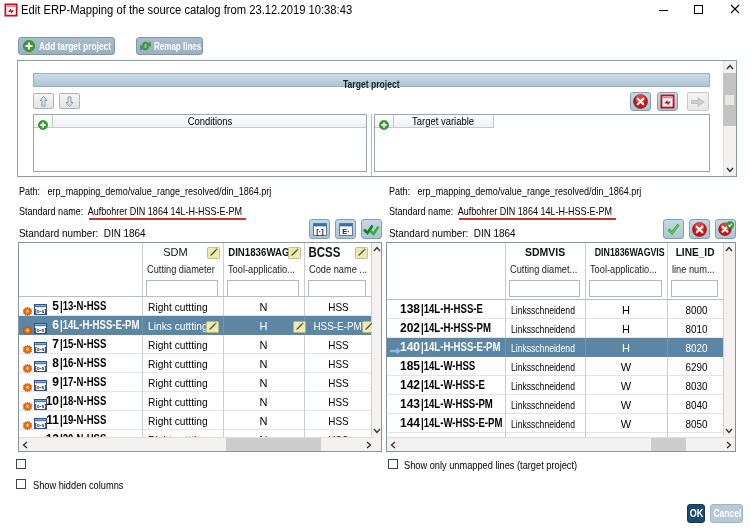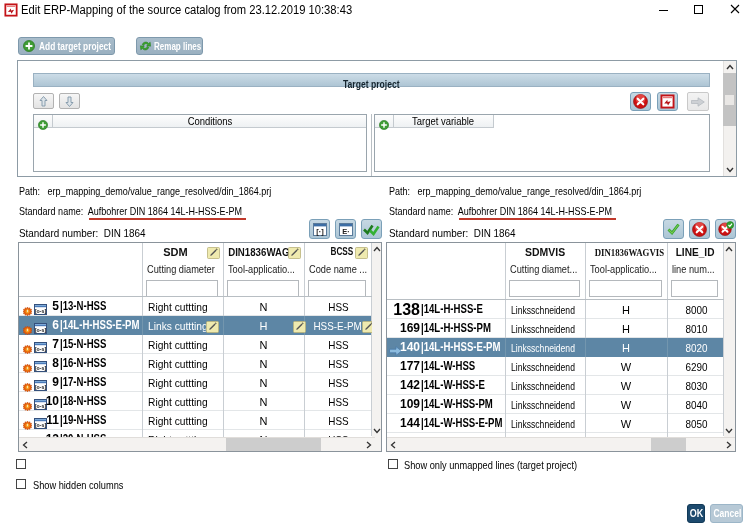--- a/index.html
+++ b/index.html
@@ -154,33 +154,33 @@
         <path d="M4.5 5.7 L9.5 10.7 M9.5 5.7 L4.5 10.7" stroke="#fff" stroke-width="2" stroke-linecap="round"></path>
         <circle cx="12.2" cy="4" r="3.5" fill="#2da02d" stroke="#1c7a1c" stroke-width="0.5"></circle>
         <path d="M10.5 4 L11.8 5.3 L14 2.7" stroke="#fff" stroke-width="1.2" fill="none"></path>
       </svg>
     </div>
 <div class="abs" style="left:18px;top:242px;width:364px;height:210px;border:1px solid #8a939b;background:#fff;overflow:hidden;">
 <div class="abs" style="left:123px;top:0;width:1px;height:193px;background:#c9ced3;"></div>
 <div class="abs" style="left:204px;top:0;width:1px;height:193px;background:#c9ced3;"></div>
 <div class="abs" style="left:285px;top:0;width:1px;height:193px;background:#c9ced3;"></div>
 <div class="abs" style="left:352px;top:0;width:1px;height:193px;background:#c9ced3;"></div>
-<div class="cell" style="left:124px;top:2px;width:65px;height:14px;line-height:14px;text-align:center;font-weight:bold;font-size:11px;color:#111;"><span class="fxc" style="transform:scaleX(1.0)">SDM</span></div>
+<div class="cell" style="left:124px;top:2px;width:65px;height:14px;line-height:14px;text-align:center;font-weight:normal;font-size:11px;color:#111;"><span class="fxc" style="transform:scaleX(1.0)">SDM</span></div>
 <div class="abs" style="left:188px;top:2px;"><svg width="13" height="12" viewBox="0 0 13 12">
           <rect x="0.5" y="0.5" width="12" height="11" rx="1" fill="#efeaaf" stroke="#b9b27a" stroke-width="0.8"></rect>
           <path d="M3.2 8.8 L4.6 8.4 L9.6 3.4 L8.6 2.4 L3.6 7.4 Z" fill="#555"></path>
           <path d="M8.9 2.1 L9.9 3.1 L10.6 2.4 L9.6 1.4 Z" fill="#333"></path>
         </svg></div>
 <div class="cell" style="left:205px;top:2px;width:65px;height:14px;line-height:14px;text-align:center;font-weight:bold;font-size:11px;color:#111;"><span class="fxc" style="transform:scaleX(0.88)">DIN1836WAG</span></div>
 <div class="abs" style="left:269px;top:2px;"><svg width="13" height="12" viewBox="0 0 13 12">
           <rect x="0.5" y="0.5" width="12" height="11" rx="1" fill="#efeaaf" stroke="#b9b27a" stroke-width="0.8"></rect>
           <path d="M3.2 8.8 L4.6 8.4 L9.6 3.4 L8.6 2.4 L3.6 7.4 Z" fill="#555"></path>
           <path d="M8.9 2.1 L9.9 3.1 L10.6 2.4 L9.6 1.4 Z" fill="#333"></path>
         </svg></div>
-<div class="cell" style="left:286px;top:2px;width:51px;height:14px;line-height:14px;text-align:right;font-weight:bold;font-size:10px;color:#111;"><span class="fxc" style="transform:scaleX(0.82)">BCSS</span></div>
+<div class="cell" style="left:286px;top:2px;width:51px;height:14px;line-height:14px;text-align:left;font-weight:bold;font-size:14px;color:#111;"><span class="fxc" style="transform:scaleX(0.82)">BCSS</span></div>
 <div class="abs" style="left:336px;top:2px;"><svg width="13" height="12" viewBox="0 0 13 12">
           <rect x="0.5" y="0.5" width="12" height="11" rx="1" fill="#efeaaf" stroke="#b9b27a" stroke-width="0.8"></rect>
           <path d="M3.2 8.8 L4.6 8.4 L9.6 3.4 L8.6 2.4 L3.6 7.4 Z" fill="#555"></path>
           <path d="M8.9 2.1 L9.9 3.1 L10.6 2.4 L9.6 1.4 Z" fill="#333"></path>
         </svg></div>
 <div class="cell" style="left:128px;top:19px;width:74px;height:14px;line-height:14px;font-size:11px;color:#222;"><span class="fx">Cutting diameter</span></div>
 <div class="cell" style="left:209px;top:19px;width:74px;height:14px;line-height:14px;font-size:11px;color:#222;"><span class="fx">Tool-applicatio...</span></div>
 <div class="cell" style="left:290px;top:19px;width:60px;height:14px;line-height:14px;font-size:11px;color:#222;"><span class="fx">Code name ...</span></div>
 <div class="filterbox" style="left:127px;top:37px;width:72px;"></div>
 <div class="filterbox" style="left:208px;top:37px;width:72px;"></div>
@@ -383,45 +383,45 @@
         <path d="M1 1 L4.5 4 L1 7" stroke="#333" stroke-width="1.3" fill="none"></path>
       </svg>
 <div class="abs" style="left:207px;top:195px;width:95px;height:13px;background:#cdcdcd;"></div>
 </div>
 <div class="abs" style="left:386px;top:242px;width:350px;height:210px;border:1px solid #8a939b;background:#fff;overflow:hidden;">
 <div class="abs" style="left:118px;top:0;width:1px;height:193px;background:#c9ced3;"></div>
 <div class="abs" style="left:198px;top:0;width:1px;height:193px;background:#c9ced3;"></div>
 <div class="abs" style="left:280px;top:0;width:1px;height:193px;background:#c9ced3;"></div>
 <div class="abs" style="left:336px;top:0;width:1px;height:193px;background:#c9ced3;"></div>
 <div class="cell" style="left:119px;top:2px;width:78px;height:14px;line-height:14px;text-align:center;font-weight:bold;font-size:11px;color:#111;"><span class="fxc" style="transform:scaleX(0.95)">SDMVIS</span></div>
-<div class="cell" style="left:199px;top:2px;width:80px;height:14px;line-height:14px;text-align:center;font-weight:bold;font-size:11px;color:#111;font-family:Liberation Serif, serif;"><span class="fxc" style="transform:scaleX(0.8)">DIN1836WAGVIS</span></div>
+<div class="cell" style="left:199px;top:2px;width:80px;height:14px;line-height:14px;text-align:center;font-weight:bold;font-size:11px;color:#111;"><span class="fxc" style="transform:scaleX(0.8)">DIN1836WAGVIS</span></div>
 <div class="cell" style="left:281px;top:2px;width:54px;height:14px;line-height:14px;text-align:center;font-weight:bold;font-size:11px;color:#111;"><span class="fxc" style="transform:scaleX(0.92)">LINE_ID</span></div>
 <div class="cell" style="left:123px;top:19px;width:73px;height:14px;line-height:14px;font-size:11px;color:#222;"><span class="fx">Cutting diamet...</span></div>
 <div class="cell" style="left:203px;top:19px;width:75px;height:14px;line-height:14px;font-size:11px;color:#222;"><span class="fx">Tool-applicatio...</span></div>
 <div class="cell" style="left:285px;top:19px;width:49px;height:14px;line-height:14px;font-size:11px;color:#222;"><span class="fx">line num...</span></div>
 <div class="filterbox" style="left:122px;top:37px;width:71px;"></div>
 <div class="filterbox" style="left:202px;top:37px;width:73px;"></div>
 <div class="filterbox" style="left:284px;top:37px;width:47px;"></div>
 <div class="abs" style="left:0;top:56px;width:350px;height:1px;background:#b8bec3;"></div>
 <div class="abs" style="left:0;top:57px;width:336px;height:19px;background:#fff;"></div>
 <div class="abs" style="left:0;top:75px;width:336px;height:1px;background:#e3e6e8;"></div>
 <div class="abs" style="left:118px;top:57px;width:1px;height:19px;background:#c9ced3;"></div>
 <div class="abs" style="left:198px;top:57px;width:1px;height:19px;background:#c9ced3;"></div>
 <div class="abs" style="left:280px;top:57px;width:1px;height:19px;background:#c9ced3;"></div>
-<div class="cell" style="left:0px;top:59px;width:33px;height:15px;text-align:right;font-weight:bold;font-size:16px;color:#000;line-height:15px;">138</div>
+<div class="cell" style="left:0px;top:59px;width:33px;height:15px;text-align:right;font-weight:bold;font-size:12px;color:#000;line-height:15px;">138</div>
 <div class="cell" style="left:34px;top:59px;width:83px;height:15px;font-weight:bold;font-size:12px;color:#000;line-height:15px;"><span class="fx" style="transform:scaleX(0.8)">|14L-H-HSS-E</span></div>
 <div class="cell" style="left:124px;top:60px;width:72px;height:14px;font-size:11px;color:#000;line-height:14px;"><span class="fx" style="transform:scaleX(0.78)">Linksschneidend</span></div>
 <div class="cell" style="left:199px;top:60px;width:80px;height:14px;font-size:11px;color:#000;line-height:14px;text-align:center;">H</div>
 <div class="cell" style="left:281px;top:60px;width:54px;height:14px;font-size:11px;color:#000;line-height:14px;text-align:center;"><span class="fxc" style="transform:scaleX(0.9);transform-origin:100% 50%;">8000</span></div>
 <div class="abs" style="left:0;top:76px;width:336px;height:19px;background:#fff;"></div>
 <div class="abs" style="left:0;top:94px;width:336px;height:1px;background:#e3e6e8;"></div>
 <div class="abs" style="left:118px;top:76px;width:1px;height:19px;background:#c9ced3;"></div>
 <div class="abs" style="left:198px;top:76px;width:1px;height:19px;background:#c9ced3;"></div>
 <div class="abs" style="left:280px;top:76px;width:1px;height:19px;background:#c9ced3;"></div>
-<div class="cell" style="left:0px;top:78px;width:33px;height:15px;text-align:right;font-weight:bold;font-size:12px;color:#000;line-height:15px;">169</div>
+<div class="cell" style="left:0px;top:78px;width:33px;height:15px;text-align:right;font-weight:bold;font-size:12px;color:#000;line-height:15px;">202</div>
 <div class="cell" style="left:34px;top:78px;width:83px;height:15px;font-weight:bold;font-size:12px;color:#000;line-height:15px;"><span class="fx" style="transform:scaleX(0.8)">|14L-H-HSS-PM</span></div>
 <div class="cell" style="left:124px;top:79px;width:72px;height:14px;font-size:11px;color:#000;line-height:14px;"><span class="fx" style="transform:scaleX(0.78)">Linksschneidend</span></div>
 <div class="cell" style="left:199px;top:79px;width:80px;height:14px;font-size:11px;color:#000;line-height:14px;text-align:center;">H</div>
 <div class="cell" style="left:281px;top:79px;width:54px;height:14px;font-size:11px;color:#000;line-height:14px;text-align:center;"><span class="fxc" style="transform:scaleX(0.9);transform-origin:100% 50%;">8010</span></div>
 <div class="abs" style="left:0;top:95px;width:336px;height:19px;background:#5d86a5;"></div>
 <div class="abs" style="left:118px;top:95px;width:1px;height:19px;background:#7396ae;"></div>
 <div class="abs" style="left:198px;top:95px;width:1px;height:19px;background:#7396ae;"></div>
 <div class="abs" style="left:280px;top:95px;width:1px;height:19px;background:#7396ae;"></div>
 <div class="abs" style="left:2px;top:99px;"><svg width="13" height="10" viewBox="0 0 13 10">
           <path d="M0.5 3.2 L7 3.2 L7 0.6 L12.5 5 L7 9.4 L7 6.8 L0.5 6.8 Z" fill="#8cbbde" stroke="#4a7aa8" stroke-width="0.8"></path>
@@ -429,41 +429,41 @@
 <div class="cell" style="left:0px;top:97px;width:33px;height:15px;text-align:right;font-weight:bold;font-size:12px;color:#fff;line-height:15px;">140</div>
 <div class="cell" style="left:34px;top:97px;width:83px;height:15px;font-weight:bold;font-size:12px;color:#fff;line-height:15px;"><span class="fx" style="transform:scaleX(0.8)">|14L-H-HSS-E-PM</span></div>
 <div class="cell" style="left:124px;top:98px;width:72px;height:14px;font-size:11px;color:#fff;line-height:14px;"><span class="fx" style="transform:scaleX(0.78)">Linksschneidend</span></div>
 <div class="cell" style="left:199px;top:98px;width:80px;height:14px;font-size:11px;color:#fff;line-height:14px;text-align:center;">H</div>
 <div class="cell" style="left:281px;top:98px;width:54px;height:14px;font-size:11px;color:#fff;line-height:14px;text-align:center;"><span class="fxc" style="transform:scaleX(0.9);transform-origin:100% 50%;">8020</span></div>
 <div class="abs" style="left:0;top:114px;width:336px;height:19px;background:#fff;"></div>
 <div class="abs" style="left:0;top:132px;width:336px;height:1px;background:#e3e6e8;"></div>
 <div class="abs" style="left:118px;top:114px;width:1px;height:19px;background:#c9ced3;"></div>
 <div class="abs" style="left:198px;top:114px;width:1px;height:19px;background:#c9ced3;"></div>
 <div class="abs" style="left:280px;top:114px;width:1px;height:19px;background:#c9ced3;"></div>
-<div class="cell" style="left:0px;top:116px;width:33px;height:15px;text-align:right;font-weight:bold;font-size:12px;color:#000;line-height:15px;">177</div>
+<div class="cell" style="left:0px;top:116px;width:33px;height:15px;text-align:right;font-weight:bold;font-size:12px;color:#000;line-height:15px;">185</div>
 <div class="cell" style="left:34px;top:116px;width:83px;height:15px;font-weight:bold;font-size:12px;color:#000;line-height:15px;"><span class="fx" style="transform:scaleX(0.8)">|14L-W-HSS</span></div>
 <div class="cell" style="left:124px;top:117px;width:72px;height:14px;font-size:11px;color:#000;line-height:14px;"><span class="fx" style="transform:scaleX(0.78)">Linksschneidend</span></div>
 <div class="cell" style="left:199px;top:117px;width:80px;height:14px;font-size:11px;color:#000;line-height:14px;text-align:center;">W</div>
 <div class="cell" style="left:281px;top:117px;width:54px;height:14px;font-size:11px;color:#000;line-height:14px;text-align:center;"><span class="fxc" style="transform:scaleX(0.9);transform-origin:100% 50%;">6290</span></div>
 <div class="abs" style="left:0;top:133px;width:336px;height:19px;background:#fff;"></div>
 <div class="abs" style="left:0;top:151px;width:336px;height:1px;background:#e3e6e8;"></div>
 <div class="abs" style="left:118px;top:133px;width:1px;height:19px;background:#c9ced3;"></div>
 <div class="abs" style="left:198px;top:133px;width:1px;height:19px;background:#c9ced3;"></div>
 <div class="abs" style="left:280px;top:133px;width:1px;height:19px;background:#c9ced3;"></div>
 <div class="cell" style="left:0px;top:135px;width:33px;height:15px;text-align:right;font-weight:bold;font-size:12px;color:#000;line-height:15px;">142</div>
 <div class="cell" style="left:34px;top:135px;width:83px;height:15px;font-weight:bold;font-size:12px;color:#000;line-height:15px;"><span class="fx" style="transform:scaleX(0.8)">|14L-W-HSS-E</span></div>
 <div class="cell" style="left:124px;top:136px;width:72px;height:14px;font-size:11px;color:#000;line-height:14px;"><span class="fx" style="transform:scaleX(0.78)">Linksschneidend</span></div>
 <div class="cell" style="left:199px;top:136px;width:80px;height:14px;font-size:11px;color:#000;line-height:14px;text-align:center;">W</div>
 <div class="cell" style="left:281px;top:136px;width:54px;height:14px;font-size:11px;color:#000;line-height:14px;text-align:center;"><span class="fxc" style="transform:scaleX(0.9);transform-origin:100% 50%;">8030</span></div>
 <div class="abs" style="left:0;top:152px;width:336px;height:19px;background:#fff;"></div>
 <div class="abs" style="left:0;top:170px;width:336px;height:1px;background:#e3e6e8;"></div>
 <div class="abs" style="left:118px;top:152px;width:1px;height:19px;background:#c9ced3;"></div>
 <div class="abs" style="left:198px;top:152px;width:1px;height:19px;background:#c9ced3;"></div>
 <div class="abs" style="left:280px;top:152px;width:1px;height:19px;background:#c9ced3;"></div>
-<div class="cell" style="left:0px;top:154px;width:33px;height:15px;text-align:right;font-weight:bold;font-size:12px;color:#000;line-height:15px;">109</div>
+<div class="cell" style="left:0px;top:154px;width:33px;height:15px;text-align:right;font-weight:bold;font-size:12px;color:#000;line-height:15px;">143</div>
 <div class="cell" style="left:34px;top:154px;width:83px;height:15px;font-weight:bold;font-size:12px;color:#000;line-height:15px;"><span class="fx" style="transform:scaleX(0.8)">|14L-W-HSS-PM</span></div>
 <div class="cell" style="left:124px;top:155px;width:72px;height:14px;font-size:11px;color:#000;line-height:14px;"><span class="fx" style="transform:scaleX(0.78)">Linksschneidend</span></div>
 <div class="cell" style="left:199px;top:155px;width:80px;height:14px;font-size:11px;color:#000;line-height:14px;text-align:center;">W</div>
 <div class="cell" style="left:281px;top:155px;width:54px;height:14px;font-size:11px;color:#000;line-height:14px;text-align:center;"><span class="fxc" style="transform:scaleX(0.9);transform-origin:100% 50%;">8040</span></div>
 <div class="abs" style="left:0;top:171px;width:336px;height:19px;background:#fff;"></div>
 <div class="abs" style="left:0;top:189px;width:336px;height:1px;background:#e3e6e8;"></div>
 <div class="abs" style="left:118px;top:171px;width:1px;height:19px;background:#c9ced3;"></div>
 <div class="abs" style="left:198px;top:171px;width:1px;height:19px;background:#c9ced3;"></div>
 <div class="abs" style="left:280px;top:171px;width:1px;height:19px;background:#c9ced3;"></div>
 <div class="cell" style="left:0px;top:173px;width:33px;height:15px;text-align:right;font-weight:bold;font-size:12px;color:#000;line-height:15px;">144</div>

